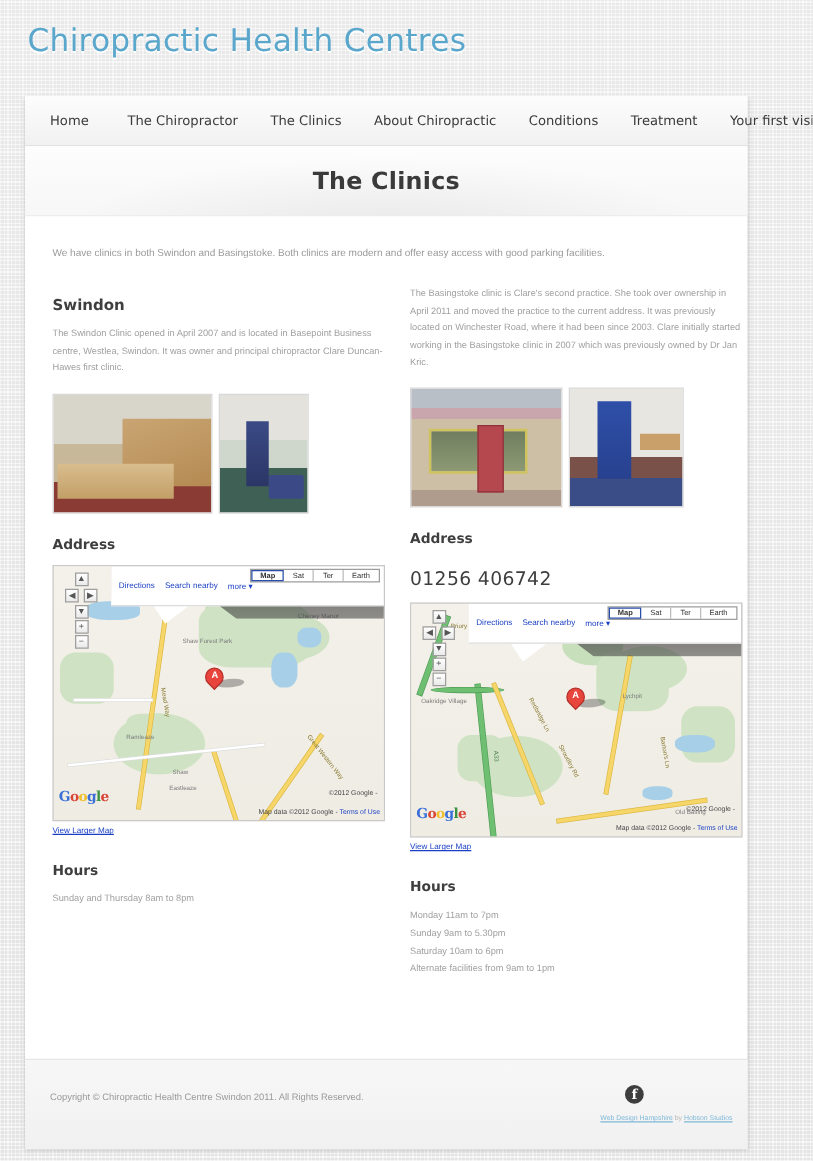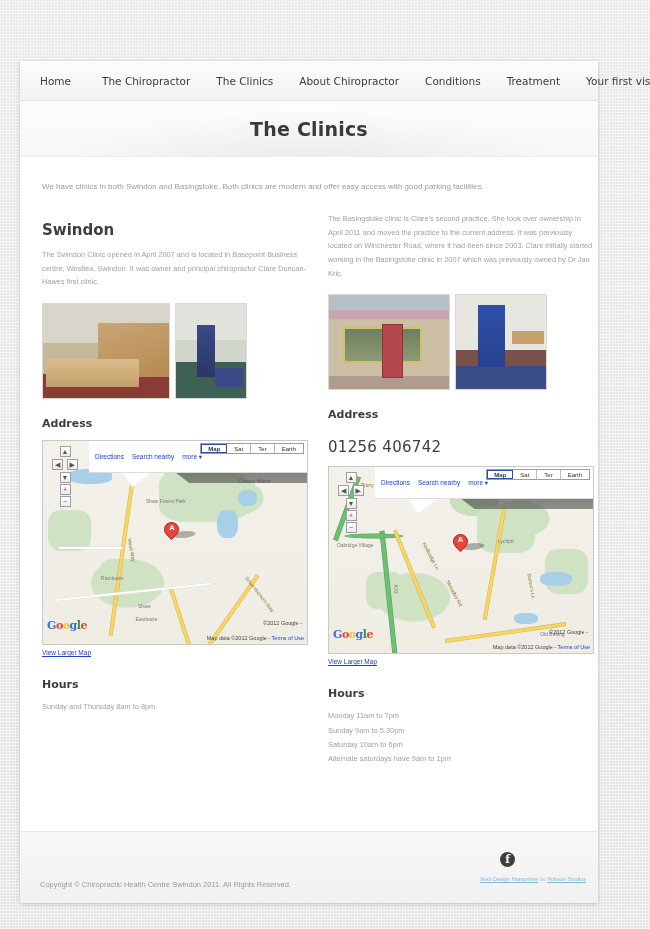--- a/index.html
+++ b/index.html
@@ -20,21 +20,21 @@
   
   .brand {
     position: absolute; left: 22px; top: 18px;
     font-size: 25px; color: #5ba7cc; letter-spacing: .2px;
     font-family: "DejaVu Sans", sans-serif; font-weight: 400;
     text-shadow: 0 1px 0 #fff;
   }
 
   
   .sheet {
-    position: absolute; left: 20px; top: 61px; width: 578px; height: 842px;
+    position: absolute; left: 20px; top: 77px; width: 578px; height: 842px;
     background: #fff;
     box-shadow: 0 1px 4px rgba(0,0,0,.18);
   }
 
   
   .navbar {
     height: 40px; width: 100%;
     background: linear-gradient(#fdfdfd, #f1f1f1);
     border-bottom: 1px solid #e2e2e2;
     display: flex; align-items: center; padding-left: 20px;
@@ -62,21 +62,21 @@
   .intro {
     font-size: 8px; color: #9a9a9a; padding: 24px 20px 0 22px; line-height: 1.5;
   }
 
   
   .cols { display: flex; padding: 10px 22px 0 22px; gap: 20px; }
   .col { width: 275px; position: relative; }
   .col-right { padding-top: 0; }
 
   h2.city {
-    font-size: 15px; font-weight: 700; color: #3e3e3e; margin-top: 18px;
+    font-size: 12px; font-weight: 700; color: #3e3e3e; margin-top: 18px;
     font-family: "DejaVu Sans", sans-serif;
   }
   h3.sub {
     font-size: 11px; font-weight: 700; color: #3e3e3e;
     font-family: "DejaVu Sans", sans-serif;
   }
   p.body {
     font-size: 7.4px; color: #a0a0a0; line-height: 1.85; margin-top: 9px;
   }
   .phone {
@@ -242,47 +242,48 @@
     display:block; font-size:6.5px; color:#1a3fc4; margin-top:4px;
     text-decoration:underline;
   }
 
   
   .footer {
     position:absolute; left:0; bottom:0; width:100%; height:72px;
     background:linear-gradient(#f7f7f7,#f1f1f1); border-top:1px solid #e6e6e6;
   }
   .copyright {
-    position:absolute; left:20px; top:25px; font-size:7.5px; color:#9a9a9a;margin-top:23px;
+    position:absolute; left:20px; top:25px; font-size:7.5px; color:#9a9a9a;
   }
   .fb-icon {
     position:absolute; left:480px; top:20px; width:15px; height:15px;
     border-radius:50%; background:#3d3d3d; color:#fff;
     font-family:"DejaVu Serif", serif; font-weight:700; font-size:11px;
     text-align:center; line-height:15px;
   }
   .credit {
     position:absolute; right:12px; top:44px; font-size:5.5px; color:#9bc6de;
   }
   .credit a { color:#7fb8d8; text-decoration:underline; }
   .credit .by { color:#b9b9b9; text-decoration:none; }
 </style>
 </head>
 <body>
 
 <div id="page">
 
+  <div class="brand">Chiropractic Health Centres</div>
 
   <div class="sheet">
 
     <nav class="navbar">
       <a>Home</a>
       <a>The Chiropractor</a>
       <a>The Clinics</a>
-      <a>About Chiropractor</a>
+      <a>About Chiropractic</a>
       <a>Conditions</a>
       <a>Treatment</a>
       <a>Your first visit</a>
 
     </nav>
 
     <div class="title-band">
       <h1>The Clinics</h1>
     </div>
 
@@ -449,21 +450,21 @@
             <span>Map data ©2012 Google - </span><a>Terms of Use</a>
           </div>
         </div>
         <a class="viewlarger">View Larger Map</a>
 
         <h3 class="sub" style="margin-top:22px">Hours</h3>
         <p class="body" style="line-height:1.9">
           <span>Monday 11am to 7pm</span><br>
           <span>Sunday 9am to 5.30pm</span><br>
           <span>Saturday 10am to 6pm</span><br>
-          <span>Alternate saturdays have 9am to 1pm</span>
+          <span>Alternate facilities from 9am to 1pm</span>
         </p>
       </div>
     </div>
 
     <div class="footer">
       <div class="copyright">Copyright © Chiropractic Health Centre Swindon 2011. All Rights Reserved.</div>
       <div class="fb-icon">f</div>
       <div class="credit">
         <a>Web Design Hampshire</a><span class="by"> by </span><a>Hobson Studios</a>
       </div>

